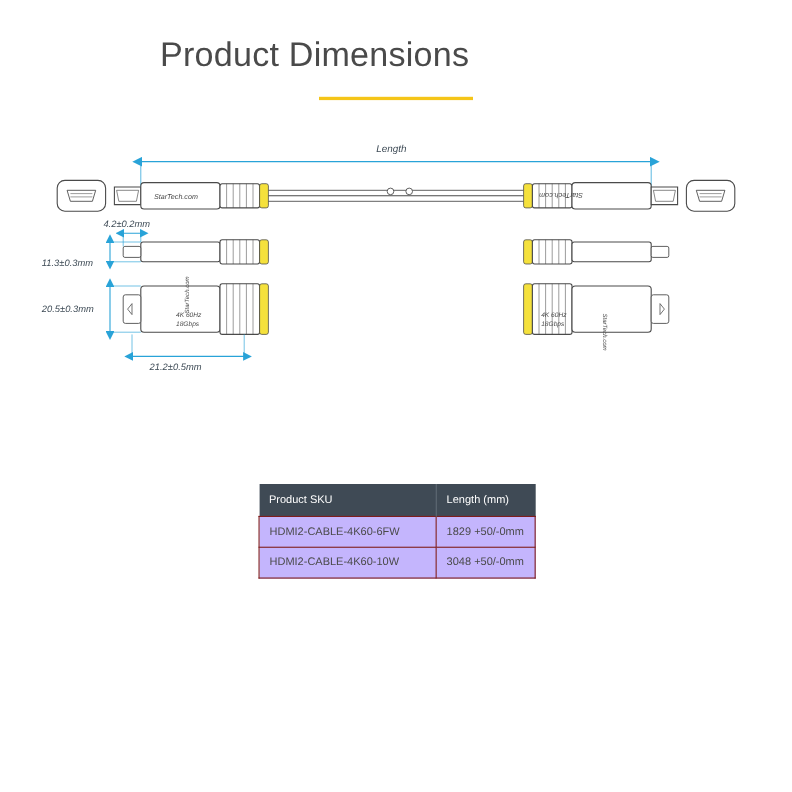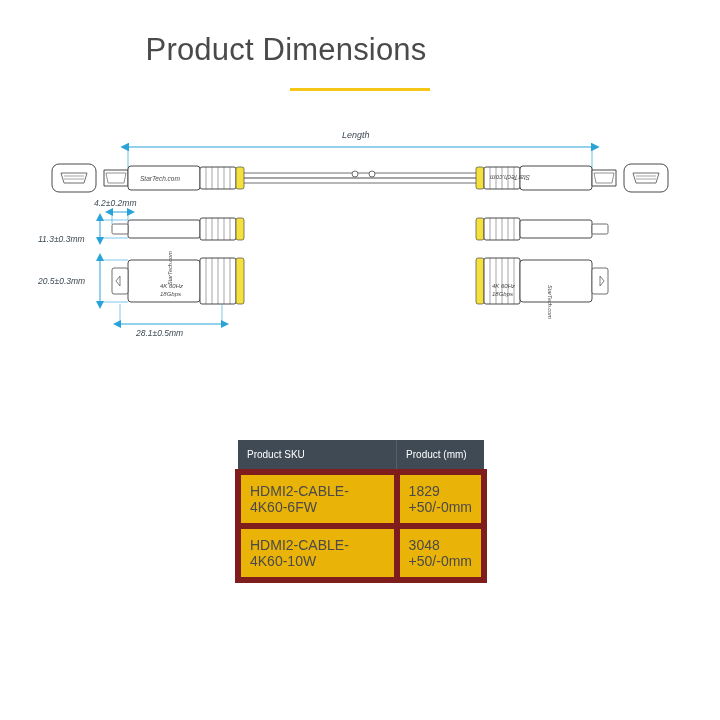--- a/index.html
+++ b/index.html
@@ -82,23 +82,23 @@
     font-weight: 400;
     text-align: left;
     padding: 9px 9px;
     font-size: 10px;
     border-right: 1px solid #55606b;
   }
   table.sku-table th:last-child { border-right: none; }
   table.sku-table td {
     padding: 8px 9px;
     color: #4a4a4a;
-    border: 6px solid #7f1d1d;
-    background: #eab308;
-    font-size: 14px;
+    border: 1px solid #7f1d1d;
+    background: #c4b5fd;
+    font-size: 10px;
   }
   table.sku-table tr td:first-child { width: 142px; }
 </style>
 </head>
 <body>
 
 <div class="page">
 
   <div class="title">Product Dimensions</div>
   <div class="title-rule"></div>
@@ -245,29 +245,29 @@
         <line x1="120" y1="212" x2="222" y2="212" marker-start="url(#arrL)" marker-end="url(#arrR)"></line>
         <line x1="120" y1="192" x2="120" y2="212" stroke-width="0.6"></line>
         <line x1="222" y1="192" x2="222" y2="212" stroke-width="0.6"></line>
       </g>
     </svg>
 
     <div class="len-label">Length</div>
     <div class="dim-label" style="left:94px; top:86px;">4.2±0.2mm</div>
     <div class="dim-label" style="left:38px; top:112px;margin-top:10px;">11.3±0.3mm</div>
     <div class="dim-label" style="left:38px; top:164px;text-align:right;">20.5±0.3mm</div>
-    <div class="dim-label" style="left:136px; top:216px;">28.1±0.5mm</div>
+    <div class="dim-label" style="left:136px; top:216px;">21.2±0.5mm</div>
   </div>
 
   <div class="table-wrap">
     <table class="sku-table">
       <thead>
         <tr>
           <th>Product SKU</th>
-          <th>Product (mm)</th>
+          <th>Length (mm)</th>
         </tr>
       </thead>
       <tbody>
         <tr>
           <td>HDMI2-CABLE-4K60-6FW</td>
           <td>1829 +50/-0mm</td>
         </tr>
         <tr>
           <td>HDMI2-CABLE-4K60-10W</td>
           <td>3048 +50/-0mm</td>

